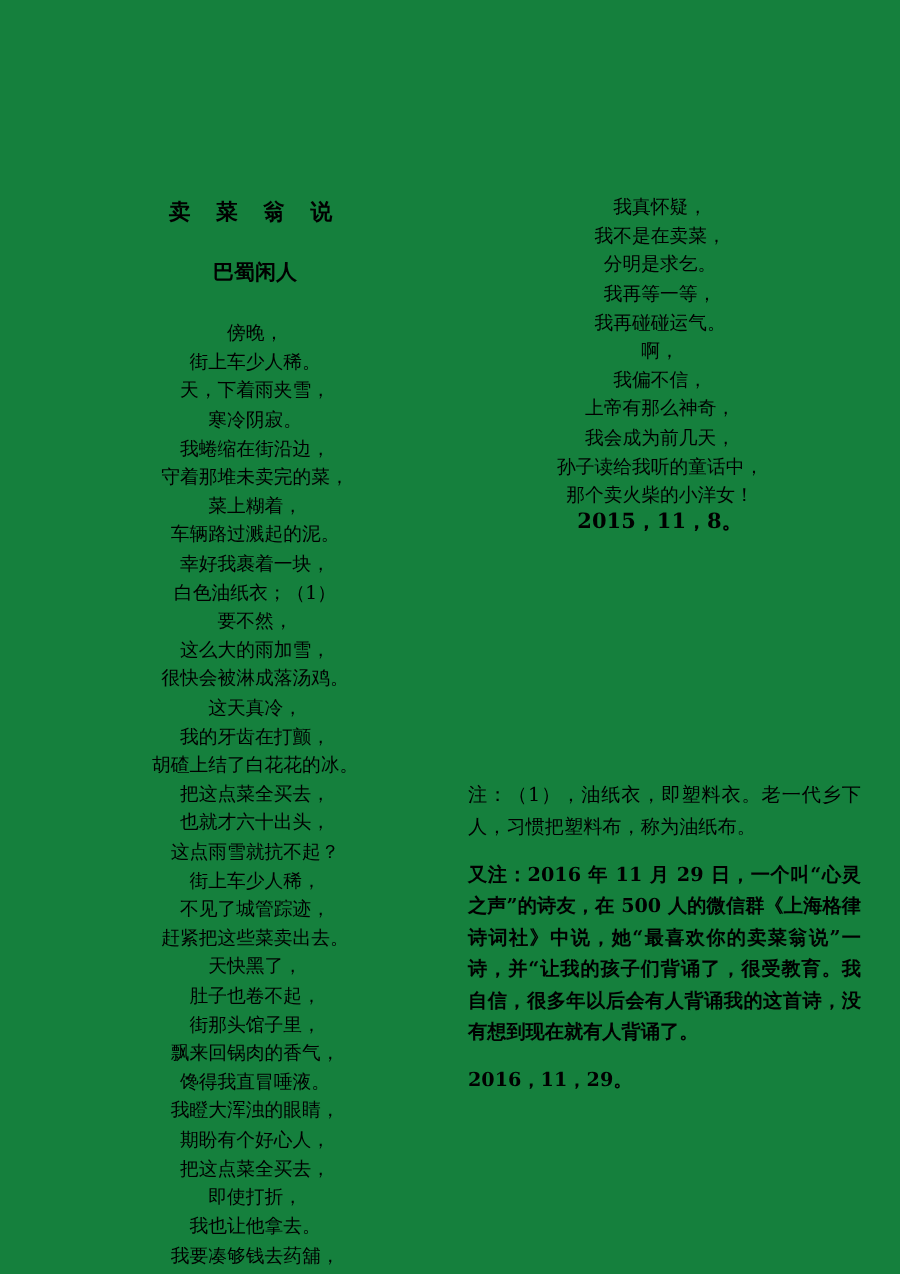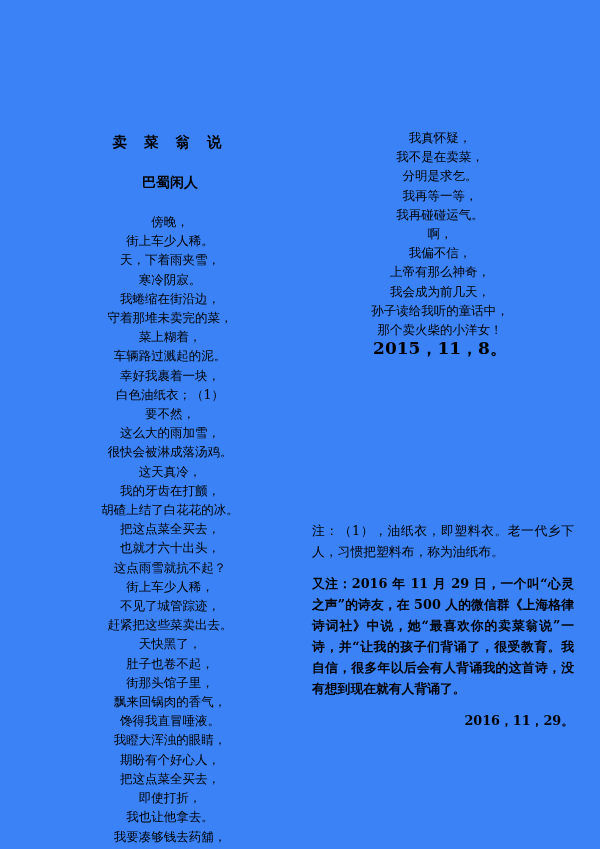--- a/index.html
+++ b/index.html
@@ -12,21 +12,21 @@
     height: 849px;
     font-family: "DejaVu Sans", "Liberation Sans", sans-serif;
     color: #000000;
     position: relative;
     overflow: hidden;
   }
   .page {
     position: relative;
     width: 600px;
     height: 849px;
-    background: #3b82f6;
+    background: #15803d;
   }
   .col {
     position: absolute;
     text-align: center;
   }
   
   .col-left {
     left: 40px;
     top: 128px;
     width: 260px;
@@ -54,21 +54,21 @@
   .verse {
     font-size: 12.5px;
     line-height: 19.2px;
     font-family: "DejaVu Serif", "Liberation Serif", serif;
     text-align: center;
   }
   .verse div {
     white-space: nowrap;
   }
   .date {
-    font-size: 17px;
+    font-size: 14px;
     font-weight: bold;
     line-height: 19.2px;
     font-family: "DejaVu Serif", "Liberation Serif", serif;
   }
   
   .notes {
     position: absolute;
     left: 312px;
     top: 520px;
     width: 262px;
@@ -77,21 +77,21 @@
     line-height: 21px;
     font-family: "DejaVu Serif", "Liberation Serif", serif;
   }
   .note-block {
     margin-bottom: 11px;
   }
   .note-block.bold {
     font-weight: bold;
   }
   .note-date {
-    text-align: right;
+    text-align: left;
     font-weight: bold;
     font-size: 12.8px;
     line-height: 21px;
   }
 </style>
 </head>
 <body>
 
 <div class="page">
 

